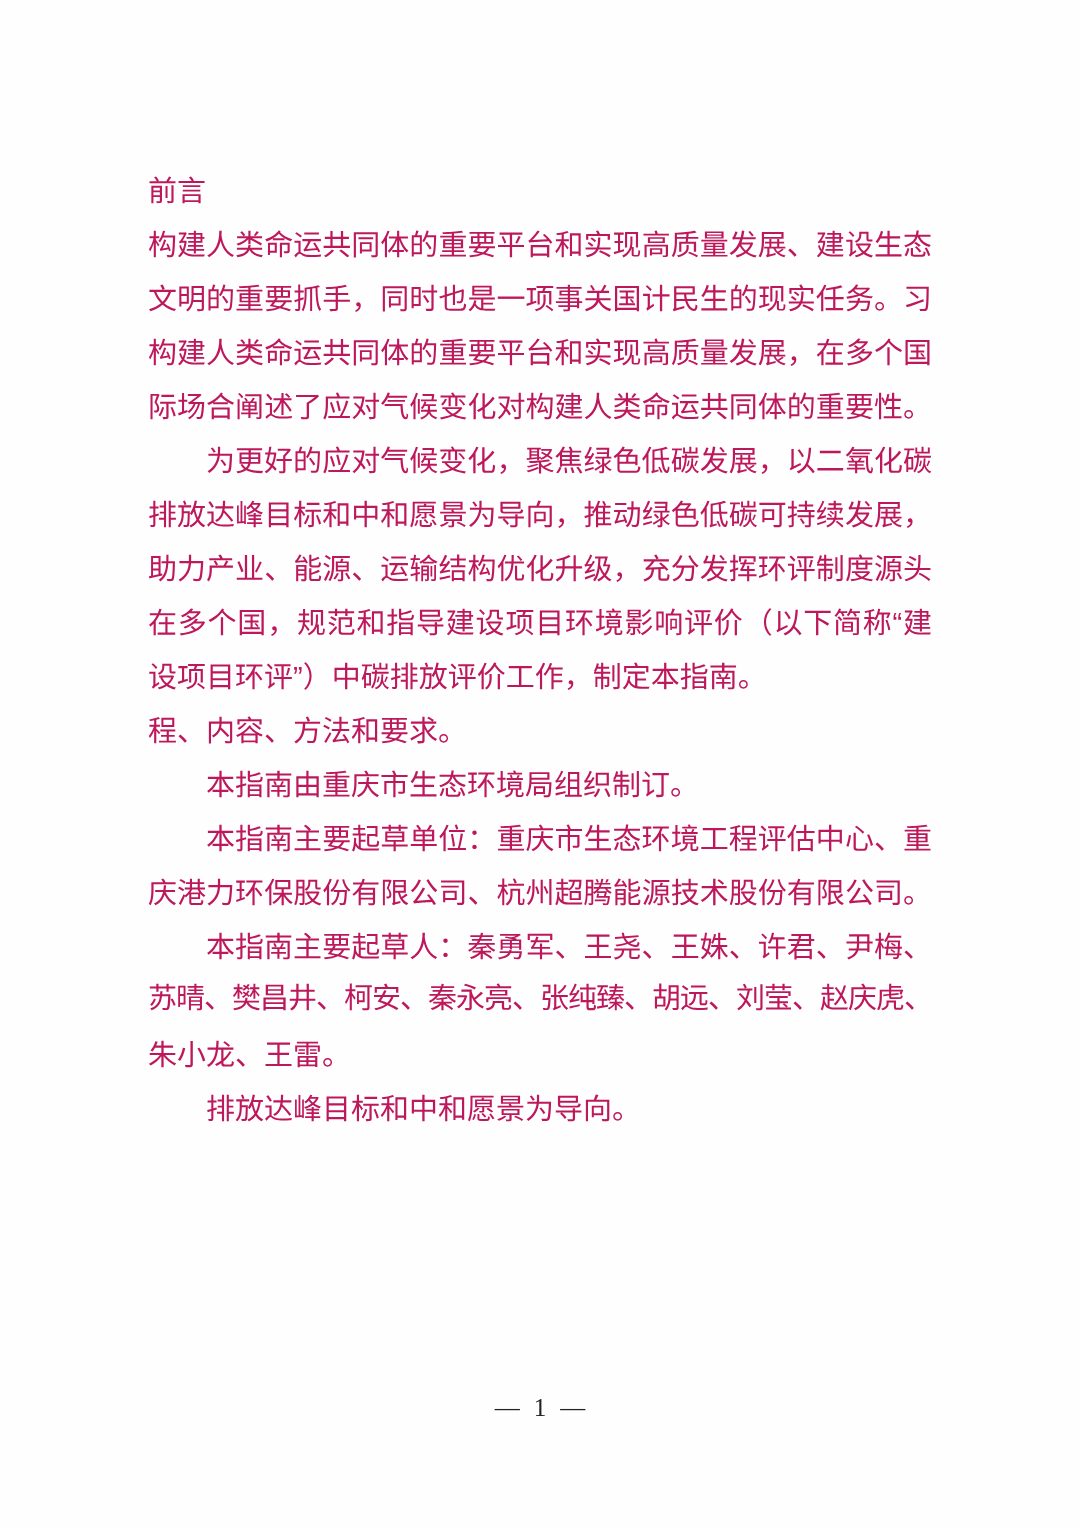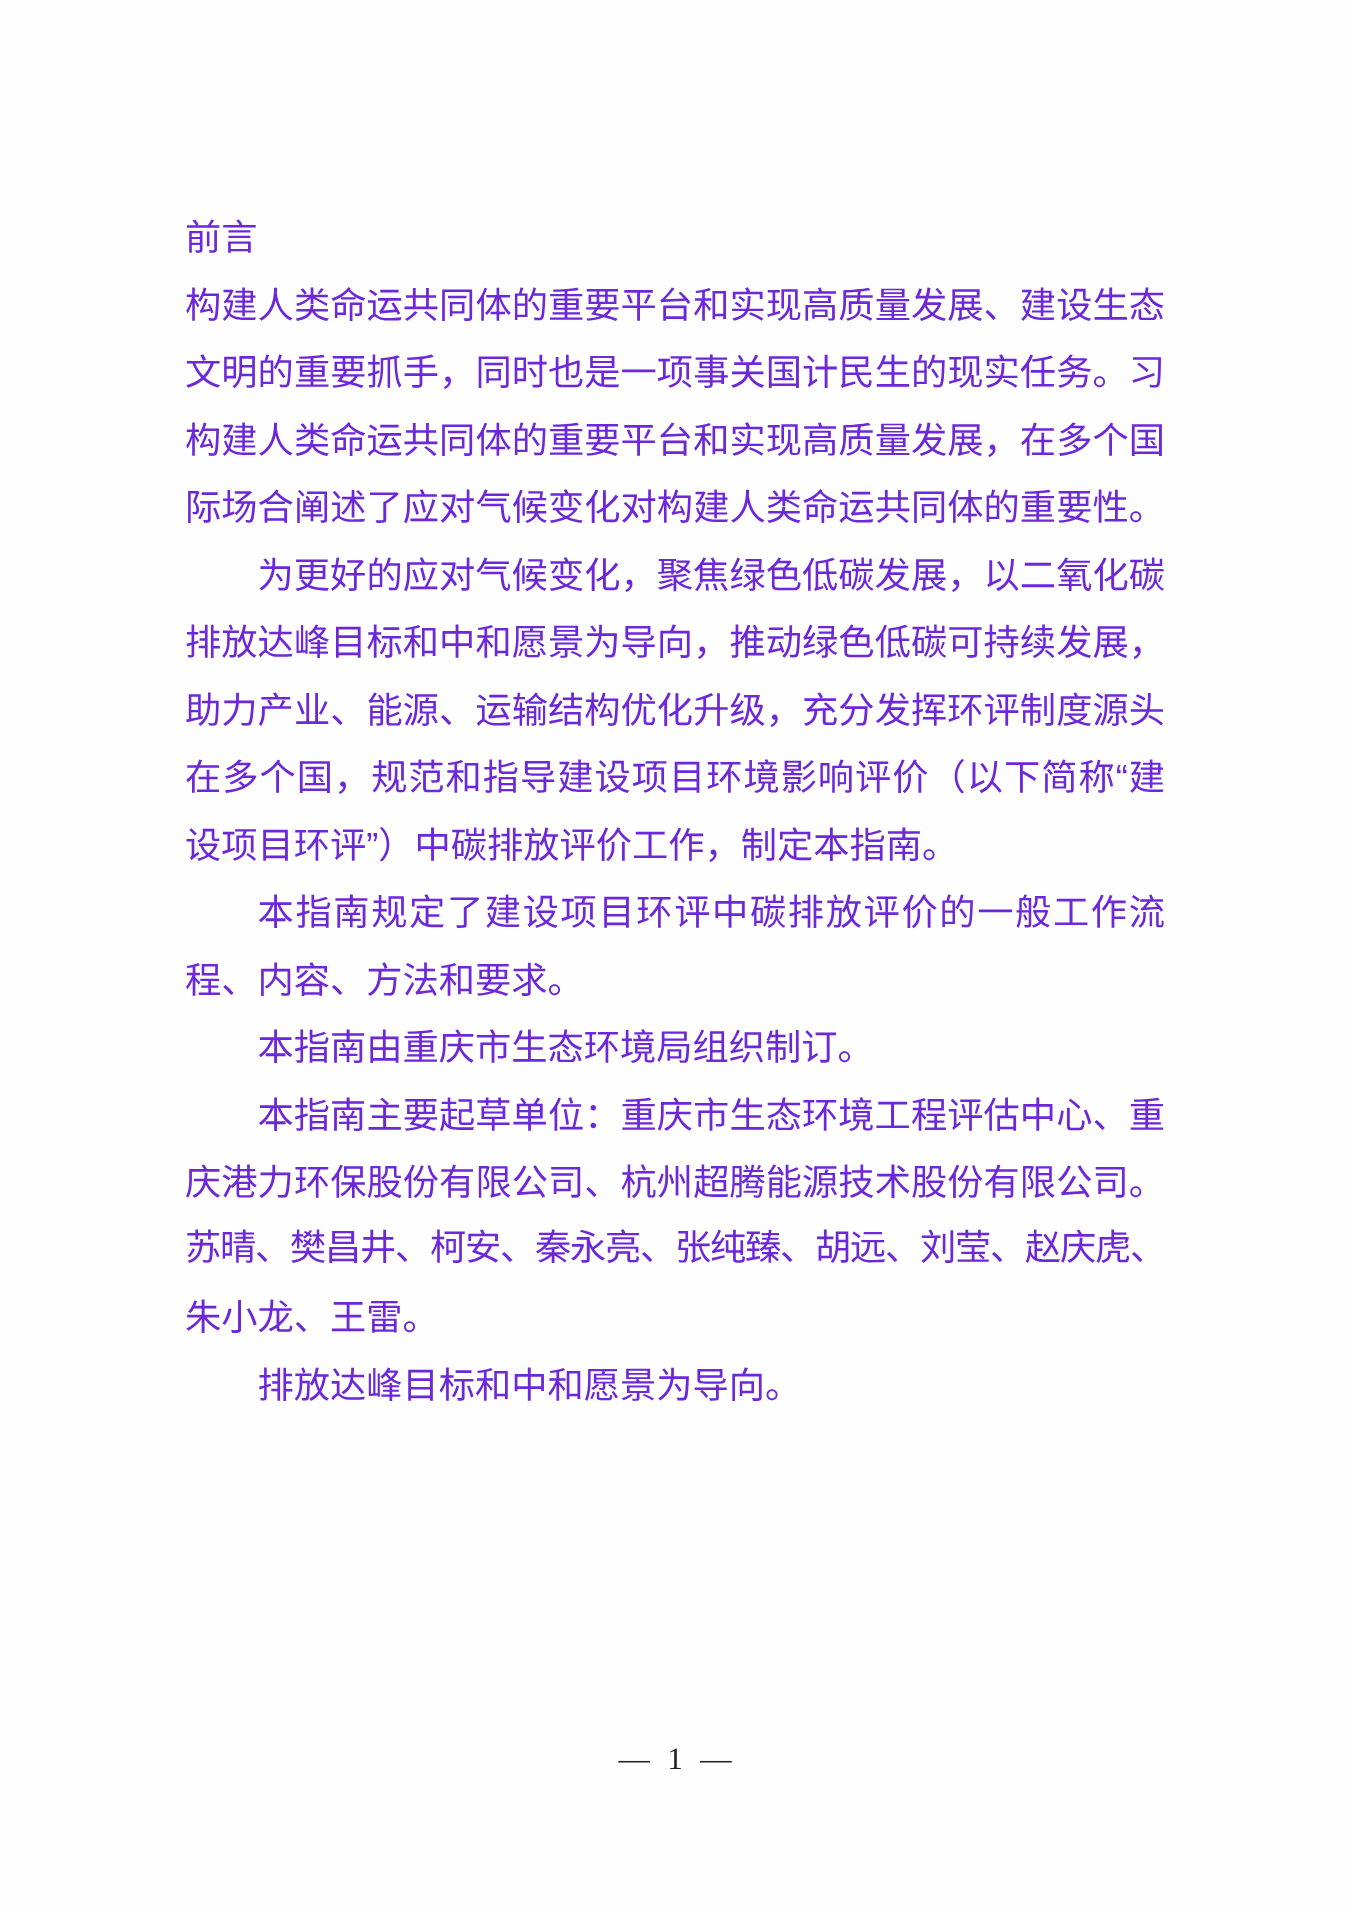--- a/index.html
+++ b/index.html
@@ -19,21 +19,21 @@
     position: absolute;
     left: 148px;
     top: 164px;
     width: 784px;
   }
   .line {
     height: 54px;
     line-height: 54px;
     font-size: 29px;
     font-weight: 500;
-    color: #6d28d9;
+    color: #be185d;
     letter-spacing: 0;
     white-space: nowrap;
   }
   .just {
     white-space: normal;
     text-align: justify;
     text-align-last: justify;
   }
   .indent {
     padding-left: 58px;
@@ -71,25 +71,25 @@
     <div class="line heading">前言</div>
     <div class="line just">构建人类命运共同体的重要平台和实现高质量发展、建设生态</div>
     <div class="line just">文明的重要抓手，同时也是一项事关国计民生的现实任务。习</div>
     <div class="line just">构建人类命运共同体的重要平台和实现高质量发展，在多个国</div>
     <div class="line just">际场合阐述了应对气候变化对构建人类命运共同体的重要性。</div>
     <div class="line indent just">为更好的应对气候变化，聚焦绿色低碳发展，以二氧化碳</div>
     <div class="line just">排放达峰目标和中和愿景为导向，推动绿色低碳可持续发展，</div>
     <div class="line just">助力产业、能源、运输结构优化升级，充分发挥环评制度源头</div>
     <div class="line just">在多个国，规范和指导建设项目环境影响评价（以下简称“建</div>
     <div class="line">设项目环评”）中碳排放评价工作，制定本指南。</div>
-    <div class="line indent just">本指南规定了建设项目环评中碳排放评价的一般工作流</div>
     <div class="line">程、内容、方法和要求。</div>
     <div class="line indent">本指南由重庆市生态环境局组织制订。</div>
     <div class="line indent just">本指南主要起草单位：重庆市生态环境工程评估中心、重</div>
     <div class="line just">庆港力环保股份有限公司、杭州超腾能源技术股份有限公司。</div>
+    <div class="line indent just">本指南主要起草人：秦勇军、王尧、王姝、许君、尹梅、</div>
     <div class="line just tight">苏晴、樊昌井、柯安、秦永亮、张纯臻、胡远、刘莹、赵庆虎、</div>
     <div class="line">朱小龙、王雷。</div>
     <div class="line indent">排放达峰目标和中和愿景为导向。</div>
   </div>
 
   <div class="footer">
     <span class="dash">—</span><span class="num">1</span><span class="dash">—</span>
   </div>
 </div>
 

